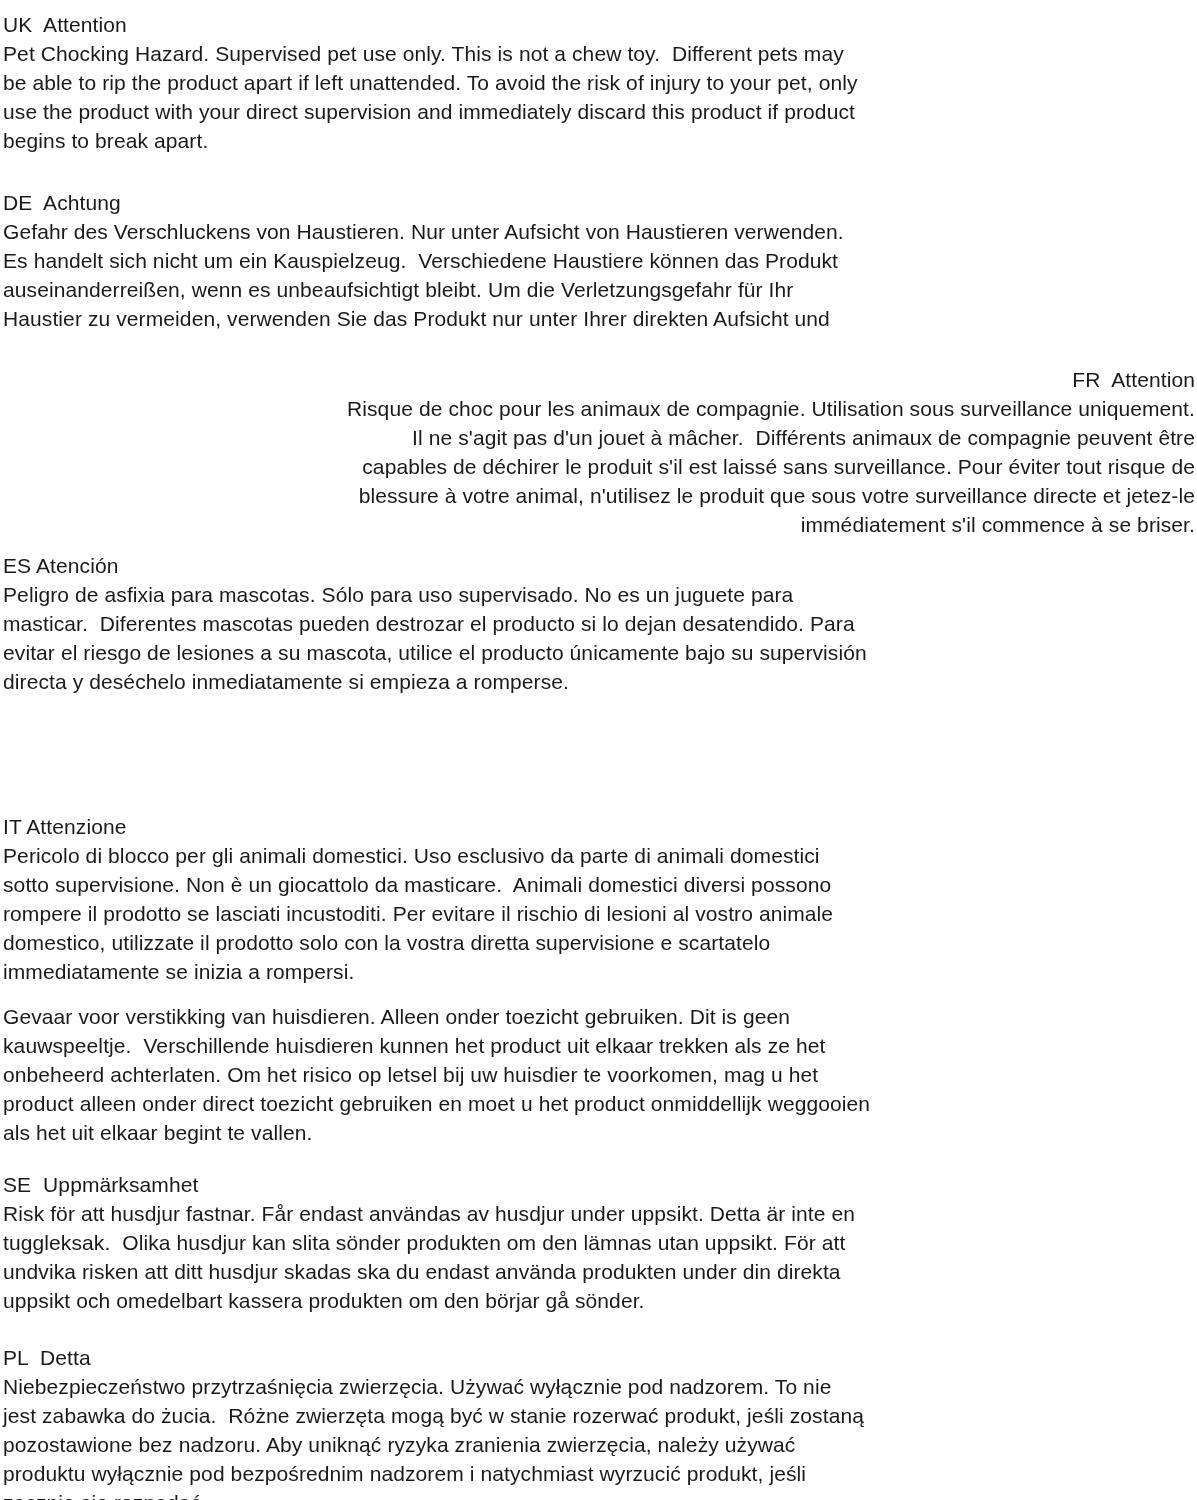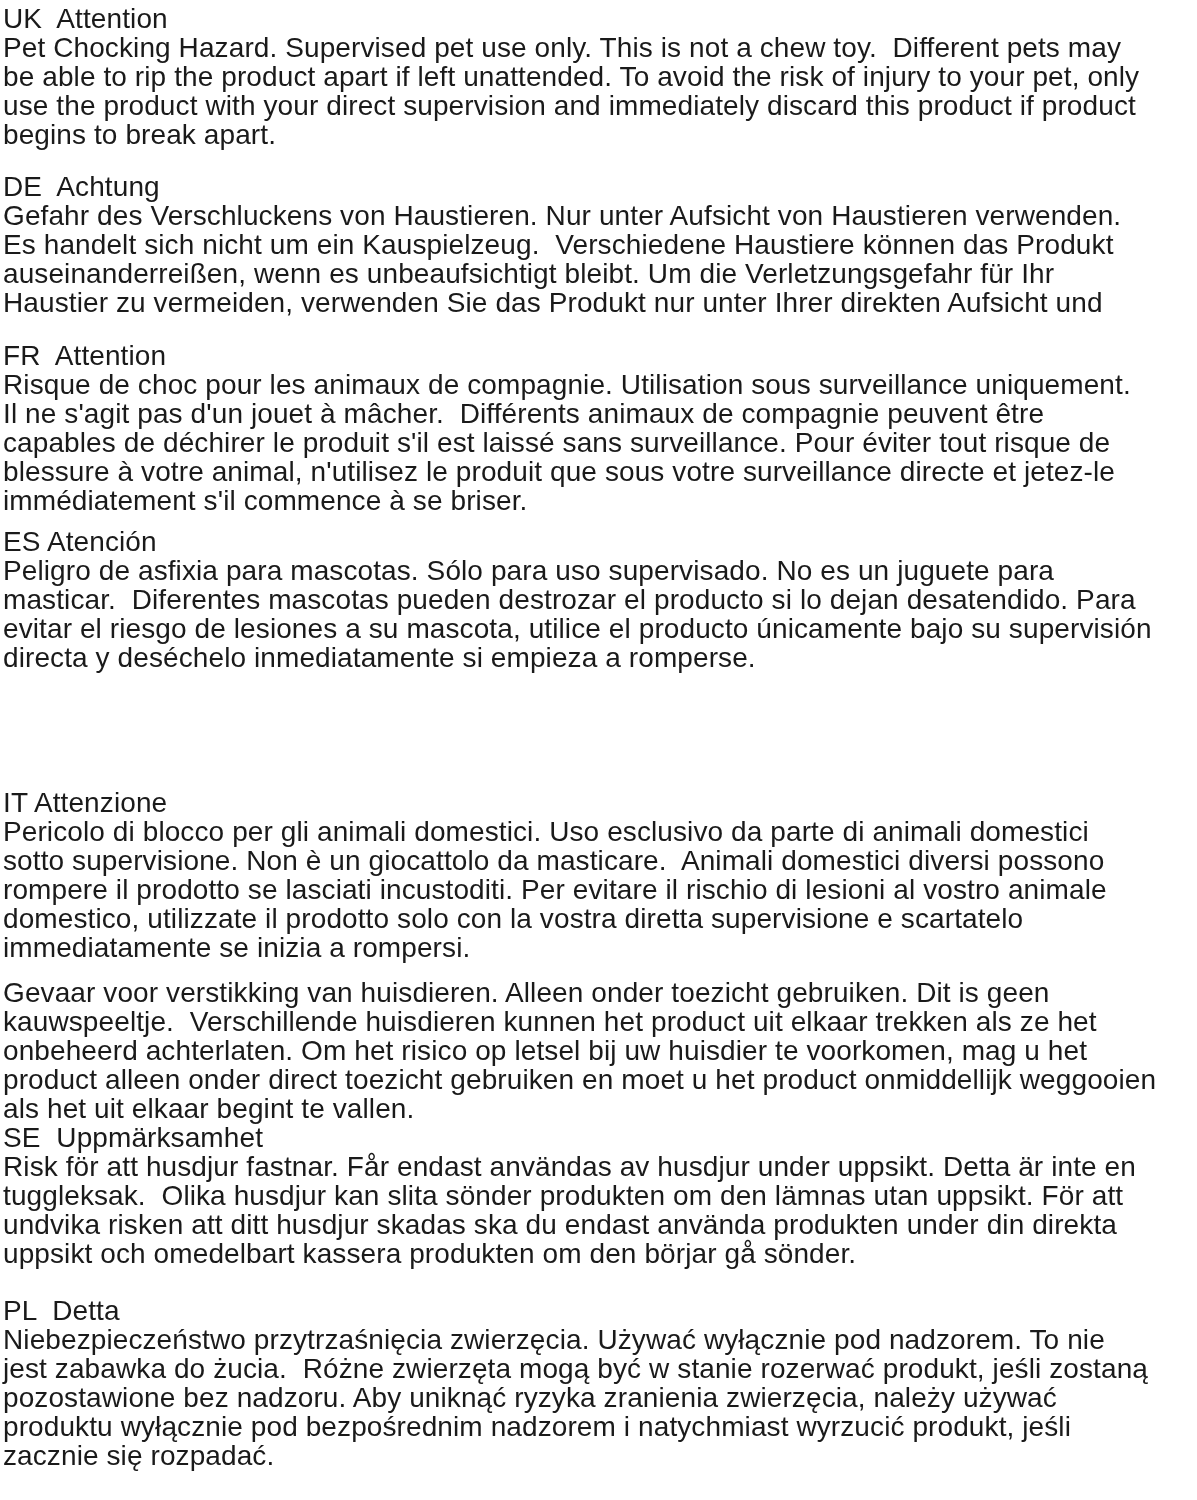--- a/index.html
+++ b/index.html
@@ -9,39 +9,39 @@
   }
   body {
     width: 1197px;
     height: 1500px;
     overflow: hidden;
   }
   .page {
     box-sizing: border-box;
     width: 1197px;
     height: 1500px;
-    padding: 4px 2px 0 3px;
+    padding: 10px 2px 0 3px;
     font-family: "Liberation Sans", "DejaVu Sans", sans-serif;
-    font-size: 28px;
+    font-size: 21px;
     line-height: 29px;
     color: #1a1a1a;
     letter-spacing: 0.1px;
   }
   .sec { margin: 0; }
   .sec-heading, .sec-body {
     white-space: pre-wrap;
     word-break: normal;
   }
   
-  .sec-de { margin-top: 23px; }
-  .sec-fr { margin-top: 24px; }
+  .sec-de { margin-top: 33px; }
+  .sec-fr { margin-top: 32px; text-align: right; }
   .sec-es { margin-top: 12px; }
   .sec-it { margin-top: 116px; }  
   .sec-nl { margin-top: 16px; }
-  .sec-se { }
+  .sec-se { margin-top: 23px; }
   .sec-pl { margin-top: 28px; }
 </style>
 </head>
 <body>
 
 <div class="page">
 
   <section class="sec sec-uk">
     <div class="sec-heading">UK  Attention</div>
     <div class="sec-body">Pet Chocking Hazard. Supervised pet use only. This is not a chew toy.  Different pets may

